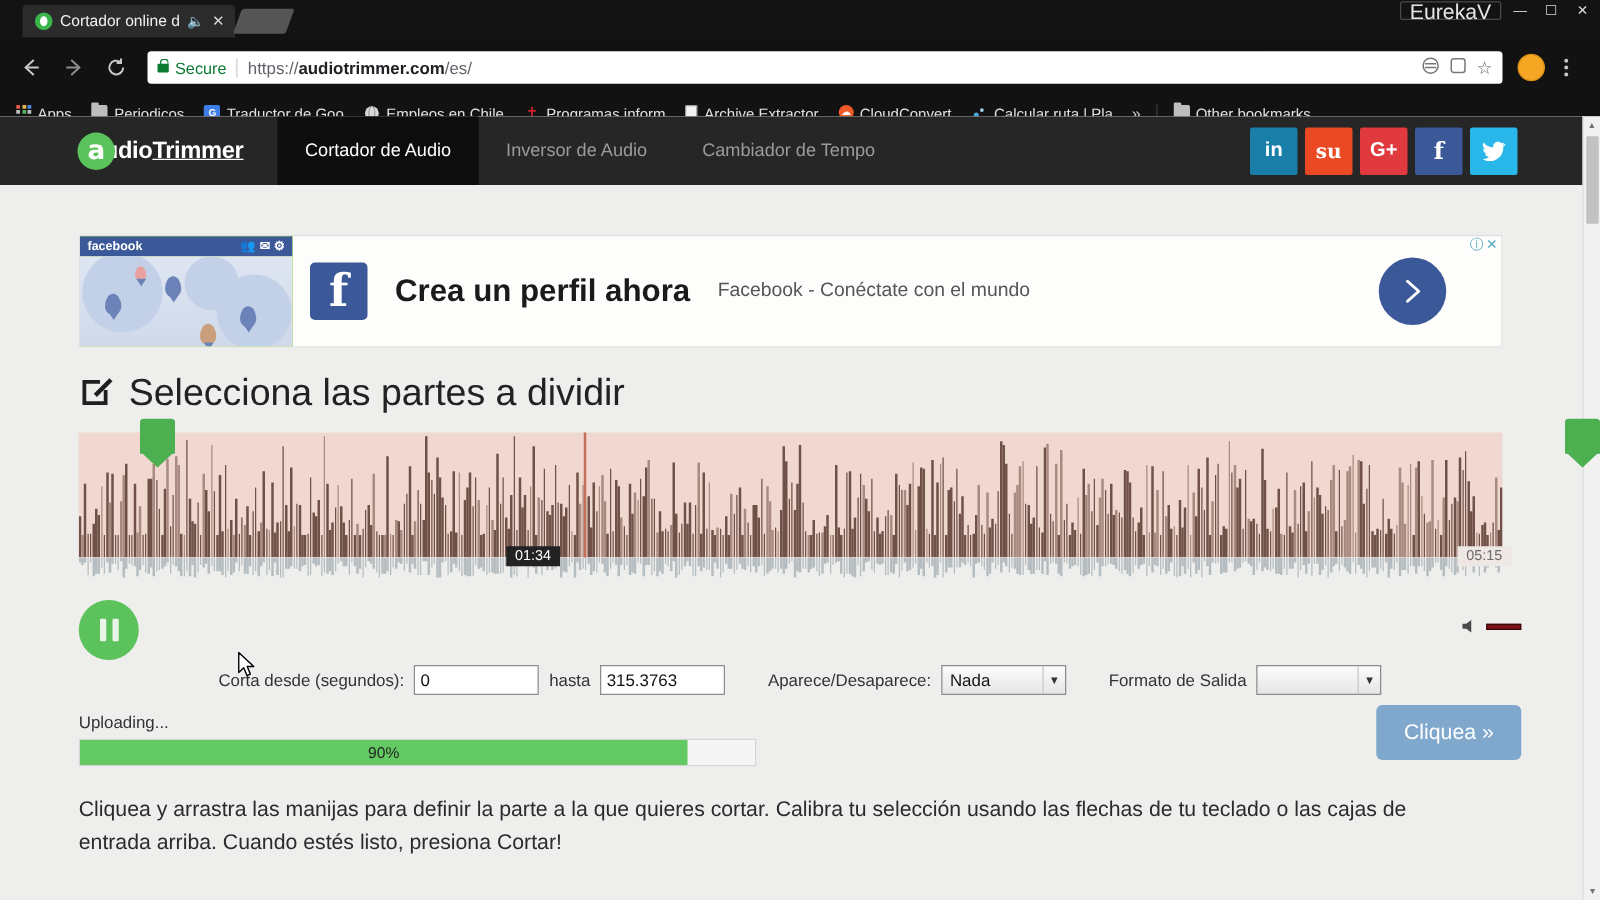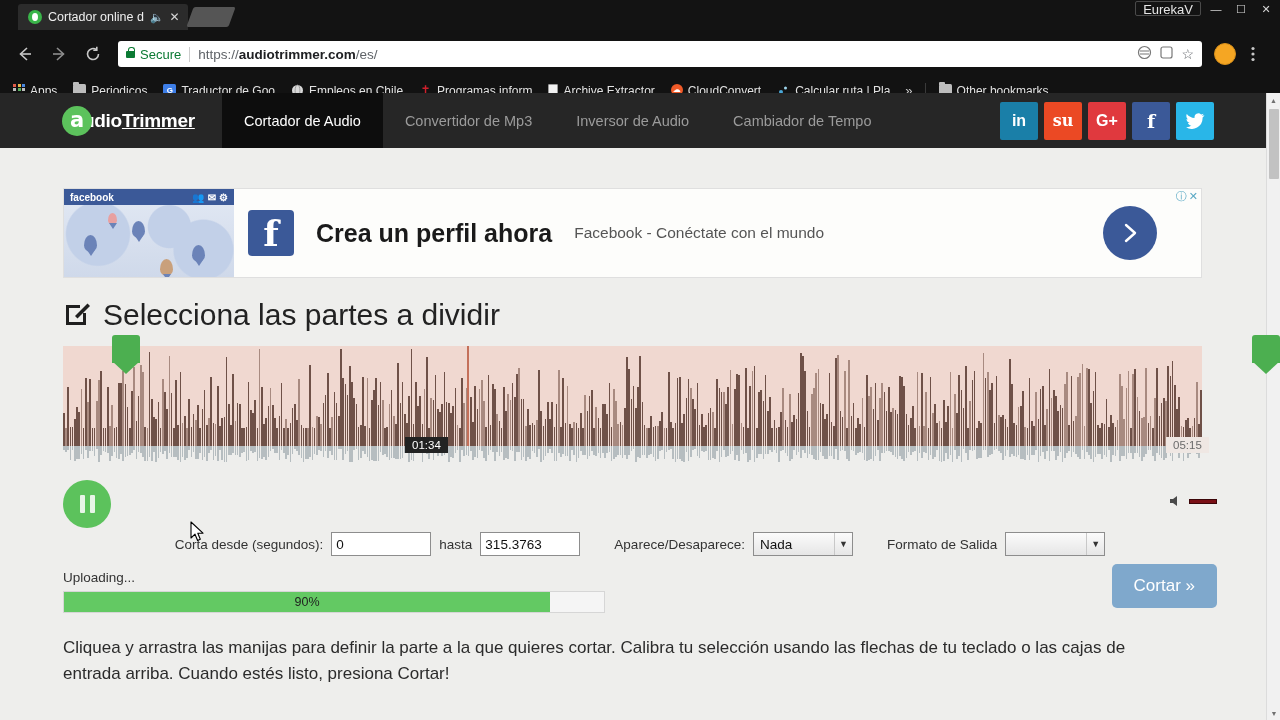--- a/index.html
+++ b/index.html
@@ -32,21 +32,21 @@
   }
   .tab-title { flex:1 1 auto; white-space:nowrap; overflow:hidden; color:#efefef; }
   .tab-mute { color:#cfcfcf; font-size:11px; }
   .tab-close { color:#d8d8d8; font-size:12px; cursor:pointer; }
   .tab-new {
     width:42px; height:20px; margin-left:2px; margin-bottom:3px;
     background:#555; transform:skewX(-20deg); border-radius:2px;
   }
   .winbtns { position:absolute; right:4px; top:1px; display:flex; align-items:center; gap:5px; }
   .profile-chip {
-    color:#e6e6e6; font-size:13px; border:1px solid #4a4a4a; padding:0 7px;
+    color:#e6e6e6; font-size:17px; border:1px solid #4a4a4a; padding:0 7px;
     height:15px; line-height:15px; border-radius:2px;
   }
   .wbtn { width:20px; height:14px; color:#d5d5d5; font-size:11px; text-align:center; line-height:14px; cursor:pointer;}
 
   .navbar { height:48px; display:flex; align-items:center; padding:0 10px 0 8px; background:#121212; }
   .navicon { width:34px; height:34px; display:flex; align-items:center; justify-content:center; cursor:pointer; }
   .navicon svg { display:block; }
   .omnibox {
     flex:1 1 auto; height:26px; margin:0 6px 0 8px;
     background:#ffffff; border-radius:3px; display:flex; align-items:center;
@@ -350,21 +350,20 @@
       <div class="logo-wrap">
         <div class="logo">
           <div class="logo-badge">
               <span>a</span>
             </div>
           <div class="logo-text"><span>udio</span><b>Trimmer</b></div>
         </div>
       </div>
       <div class="nav-tabs">
         <div class="nav-tab active">Cortador de Audio</div>
-        <div class="nav-tab">Convertidor de Mp3</div>
         <div class="nav-tab">Inversor de Audio</div>
         <div class="nav-tab">Cambiador de Tempo</div>
       </div>
       <div class="social">
         <div class="sbtn" style="background:#1a7fa8">in</div>
         <div class="sbtn" style="background:#eb4924;font-family:'DejaVu Serif',serif">su</div>
         <div class="sbtn" style="background:#e0393e">G+</div>
         <div class="sbtn" style="background:#3b5998;font-family:'DejaVu Serif',serif;font-size:19px">f</div>
         <div class="sbtn" style="background:#29b6e8">
           <svg width="19" height="16" viewBox="0 0 19 16">
@@ -1504,21 +1503,21 @@
           <span class="arw">▼</span>
         </span>
       </div>
 
       <div class="upload-row">
         <div class="upl-label">Uploading...</div>
         <div class="progress">
           <div class="fill" id="progFill" style="width: 90%;"></div>
           <div class="pct" id="progPct" style="width: 90%;">90%</div>
         </div>
-        <button class="cut-btn">Cortar »</button>
+        <button class="cut-btn">Cliquea »</button>
       </div>
 
       <div class="helptext">Cliquea y arrastra las manijas para definir la parte a la que quieres cortar. Calibra tu selección usando las flechas de tu teclado o las cajas de entrada arriba. Cuando estés listo, presiona Cortar!</div>
 
     </div>
   </div>
 
   <div class="pg-scroll">
     <div class="up">▲</div>
     <div class="thumb"></div>

